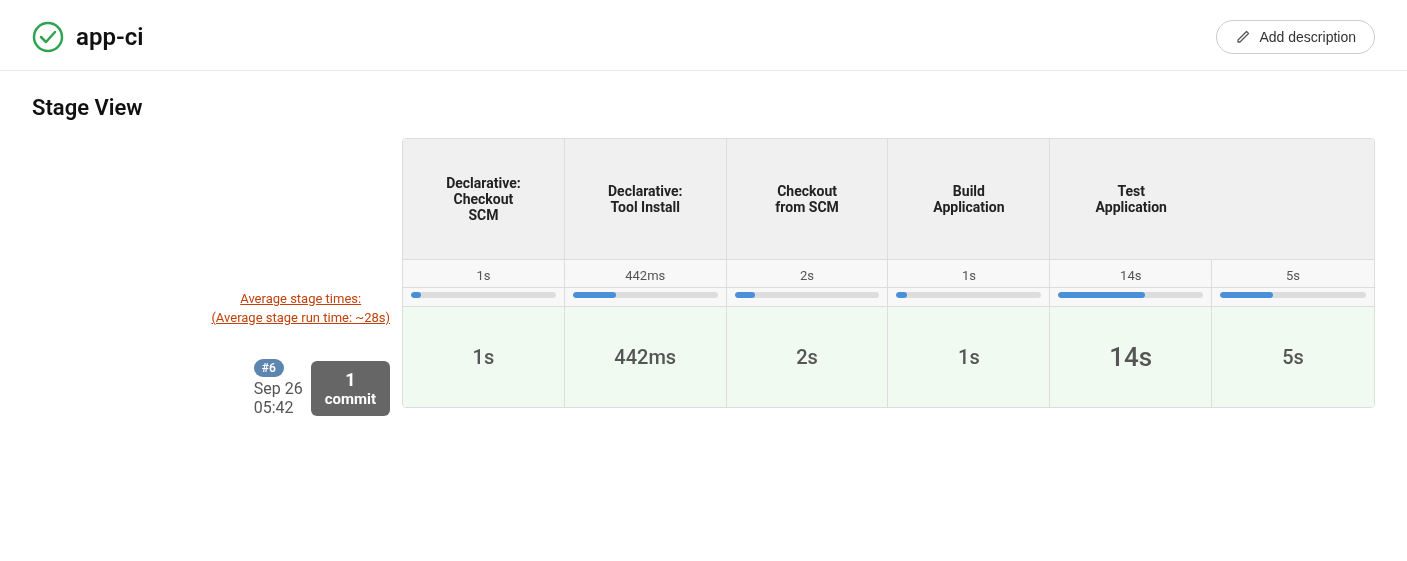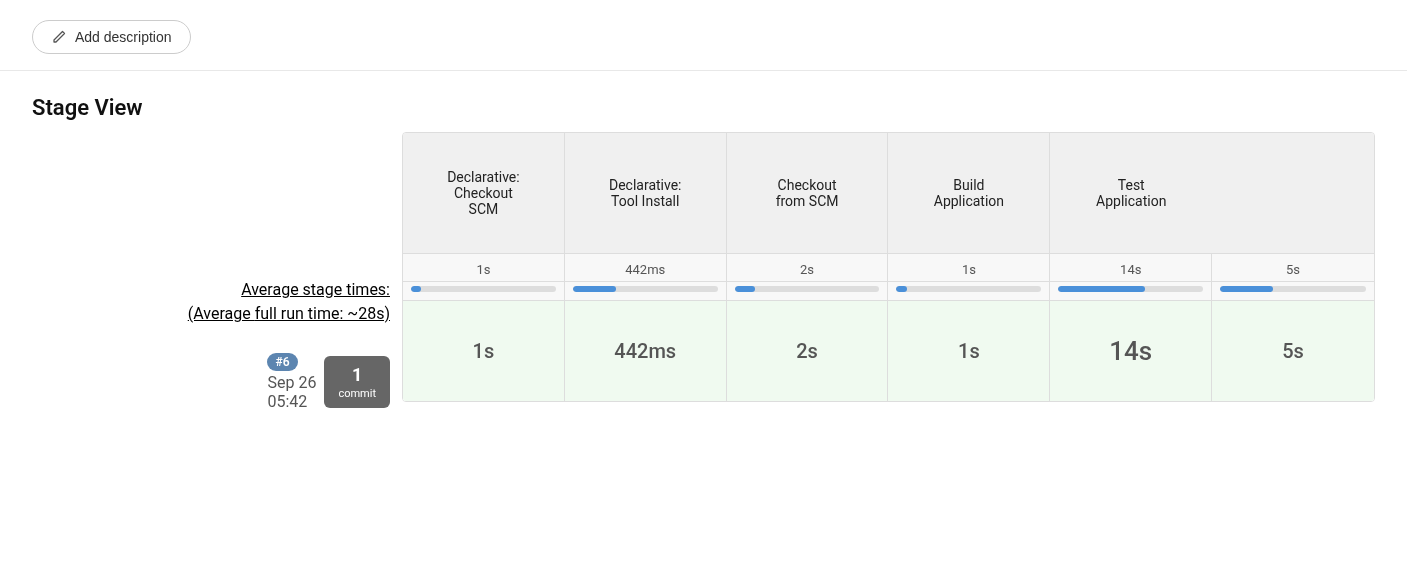--- a/index.html
+++ b/index.html
@@ -53,21 +53,21 @@
     }
 
     
     .stage-view-section {
       padding: 24px 32px 32px 32px;
     }
     .stage-view-title {
       font-size: 22px;
       font-weight: 600;
       color: #111;
-      margin-bottom: 12px;
+      margin-bottom: 18px;
     }
 
     
     .pipeline-container {
       display: flex;
       align-items: flex-start;
       gap: 0;
     }
 
     
@@ -79,23 +79,23 @@
       height: 140px; 
     }
     .avg-times-row {
       height: 60px;
       display: flex;
       align-items: center;
       justify-content: flex-end;
       padding-right: 12px;
     }
     .avg-times-text {
-      text-align: right;
-      font-size: 16px;
-      color: #000000;
+      text-align: center;
+      font-size: 13px;
+      color: #c2410c;
       line-height: 1.5;
     }
     .avg-times-text span {
       text-decoration: underline;
     }
     .run-row {
       height: 100px;
       display: flex;
       align-items: center;
       justify-content: flex-end;
@@ -130,22 +130,22 @@
       font-size: 13px;
       font-weight: 600;
       min-width: 64px;
     }
     .commit-badge .commit-count {
       font-size: 18px;
       font-weight: 700;
       display: block;
     }
     .commit-badge .commit-label {
-      font-size: 11px;
-      font-weight: 400;
+      font-size: 15px;
+      font-weight: 700;
     }
 
     
     .pipeline-grid {
       flex: 1;
       border: 1px solid #ddd;
       border-radius: 4px;
       overflow: hidden;
     }
 
@@ -153,21 +153,21 @@
     .pipeline-header-row {
       display: grid;
       grid-template-columns: repeat(6, 1fr);
       background: #f0f0f0;
       border-bottom: 1px solid #ddd;
     }
     .pipeline-col-header {
       padding: 20px 21px;
       text-align: center;
       font-size: 14px;
-      font-weight: 400;
+      font-weight: 700;
       color: #222;
       border-right: 1px solid #ddd;
       min-height: 120px;
       display: flex;
       align-items: center;
       justify-content: center;
     }
     .pipeline-col-header:last-child { border-right: none; }
 
     
@@ -234,39 +234,48 @@
     }
     .pipeline-run-cell:last-child { border-right: none; }
     .pipeline-run-cell.large-text {
       font-size: 26px;
     }
   </style>
 </head>
 <body>
 
 <div class="header">
+  <div class="header-left">
+    <span class="check-icon">
+      <svg viewBox="0 0 32 32" fill="none" xmlns="http://www.w3.org/2000/svg">
+        <circle cx="16" cy="16" r="14" stroke="#2ea44f" stroke-width="2.5" fill="none"></circle>
+        <polyline points="9,16 14,21 23,11" stroke="#2ea44f" stroke-width="2.5" stroke-linecap="round" stroke-linejoin="round" fill="none"></polyline>
+      </svg>
+    </span>
+    <span class="app-title">app-ci</span>
+  </div>
   <button class="add-desc-btn">
     <svg class="pencil-icon" viewBox="0 0 16 16" fill="none" xmlns="http://www.w3.org/2000/svg">
       <path d="M11.5 2.5l2 2L5 13H3v-2L11.5 2.5z" stroke="#555" stroke-width="1.3" stroke-linecap="round" stroke-linejoin="round" fill="none"></path>
     </svg>
     <span>Add description</span>
   </button>
 </div>
 
 <div class="stage-view-section">
   <div class="stage-view-title">Stage View</div>
 
   <div class="pipeline-container">
 
     <div class="runs-sidebar">
       <div class="runs-header-spacer"></div>
       <div class="avg-times-row">
         <div class="avg-times-text">
           <span>Average stage times:</span><br>
-          <span>(Average <span style="text-decoration:underline">full</span> run time: ~28s)</span>
+          <span>(Average <span style="text-decoration:underline">stage</span> run time: ~28s)</span>
         </div>
       </div>
       <div class="run-row">
         <div class="run-badge">
           <span class="run-number-badge">#6</span>
           <span class="run-date">Sep 26</span>
           <span class="run-date">05:42</span>
         </div>
         <div class="commit-badge">
           <span class="commit-count">1</span>

